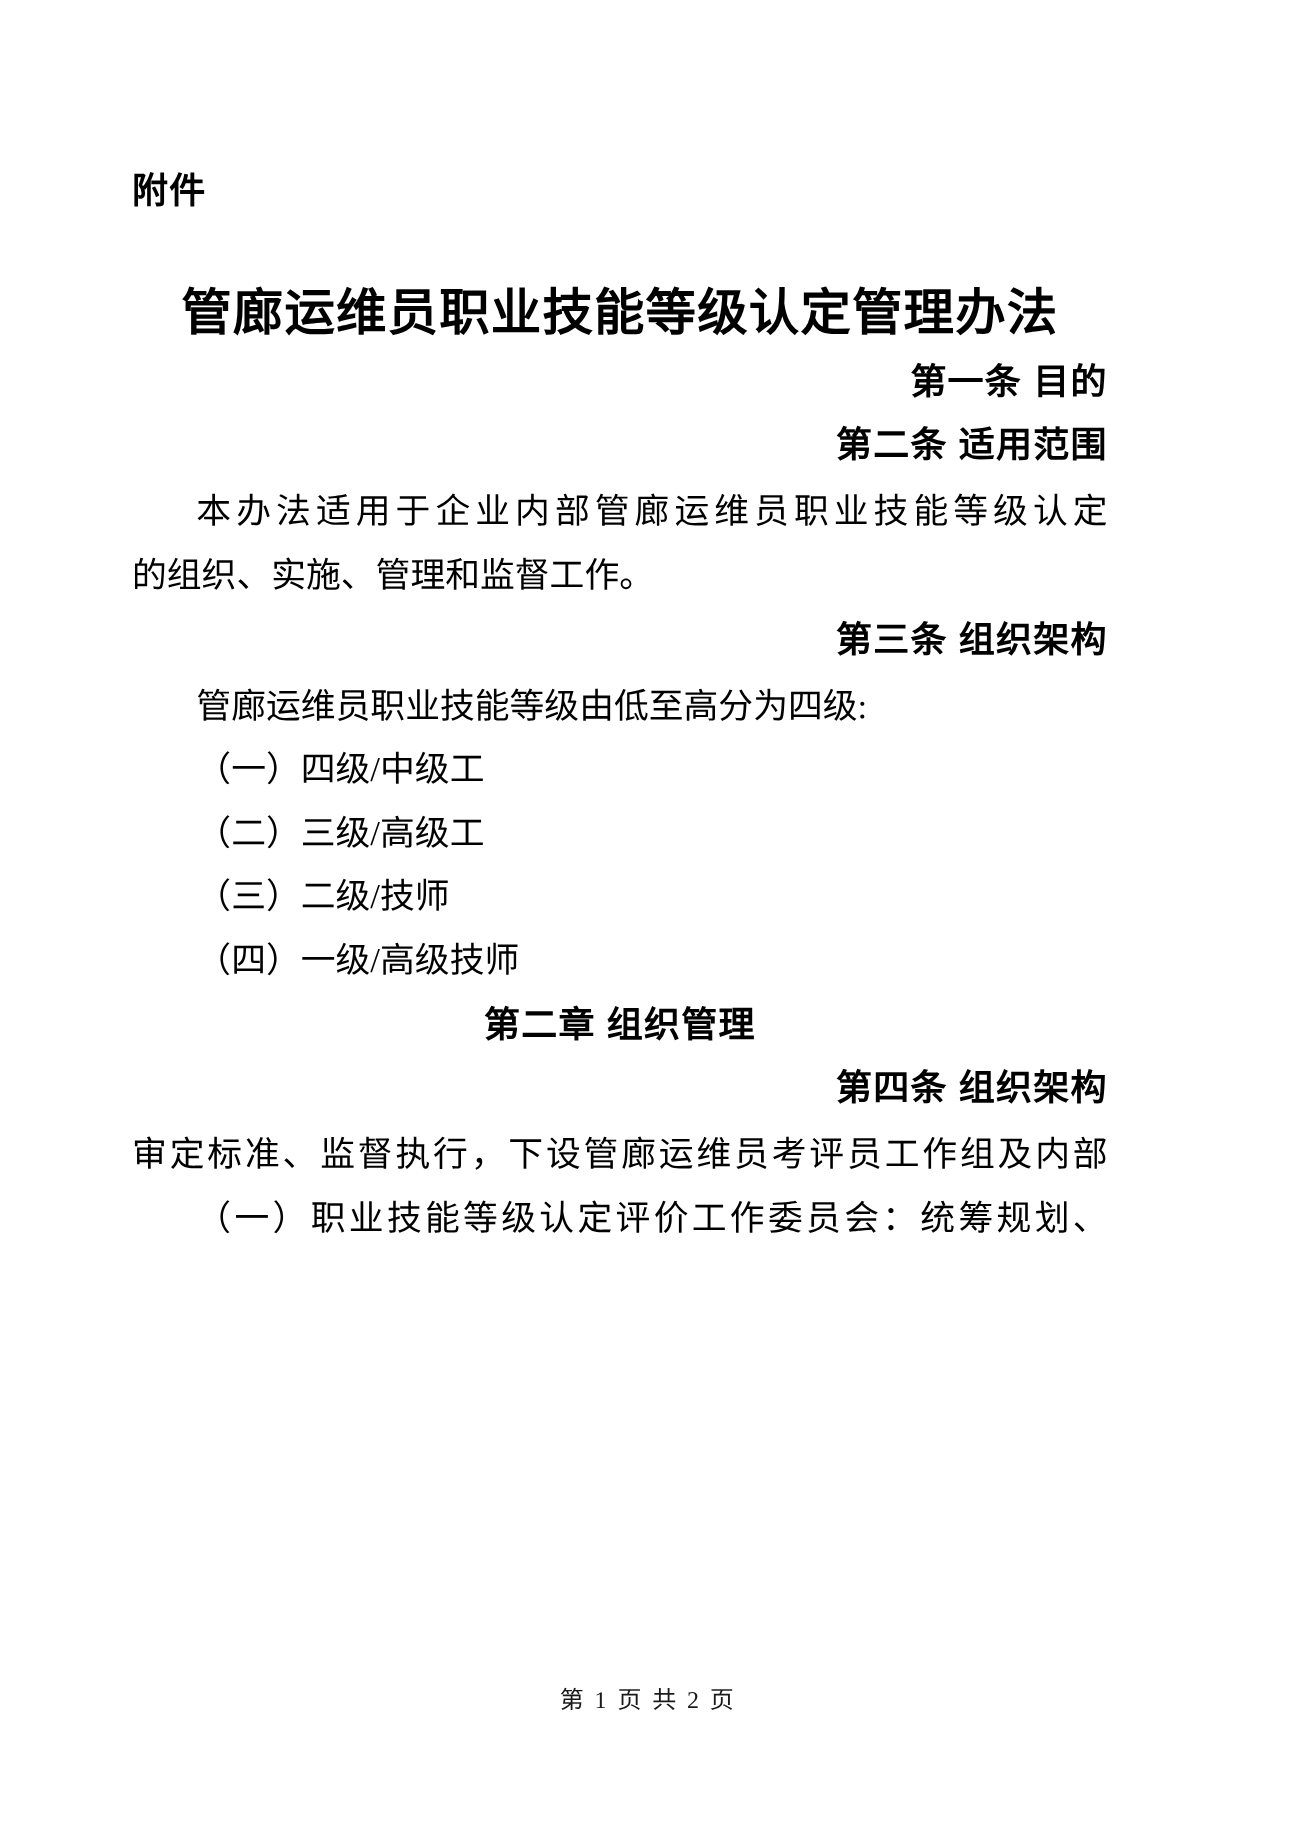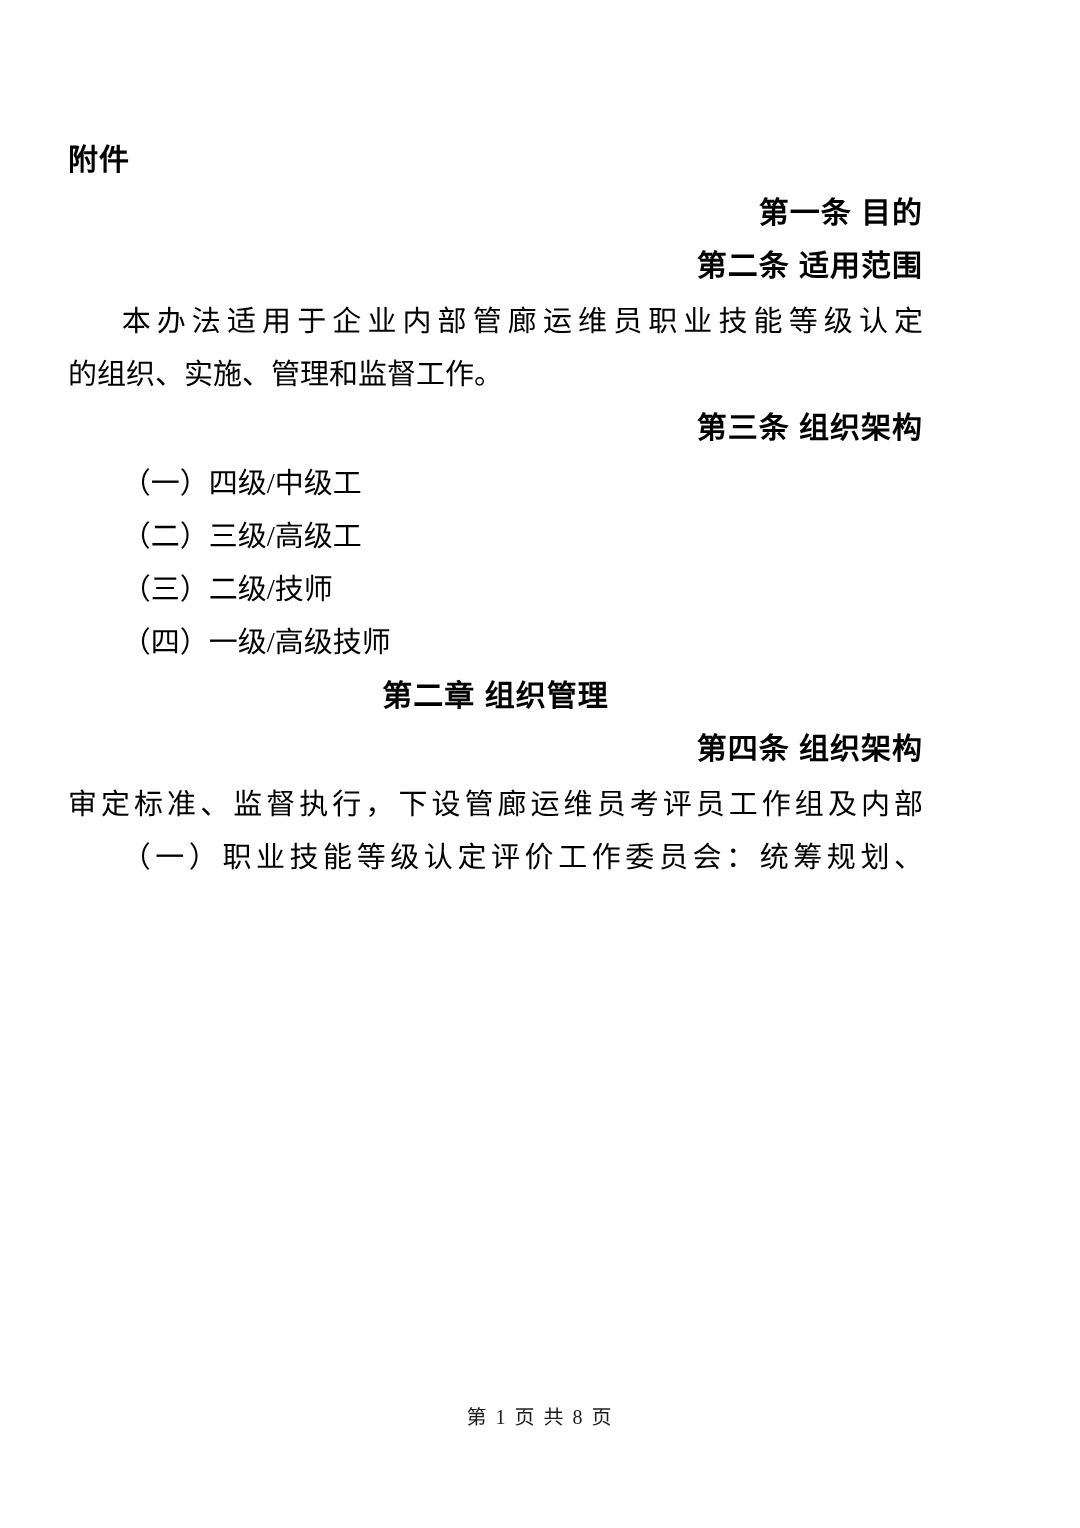--- a/index.html
+++ b/index.html
@@ -10,21 +10,21 @@
   .page {
     position: relative;
     width: 1080px;
     height: 1528px;
     background: #ffffff;
     color: #000000;
     overflow: hidden;
   }
   .content {
     box-sizing: border-box;
-    padding: 133px 157px 0 68px;
+    padding: 133px 157px 0 110px;
   }
   
   .hei {
     font-family: "Liberation Sans", "DejaVu Sans", sans-serif;
   }
   .attachment {
     font-size: 30px;
     line-height: 53px;
     font-weight: 600;
     letter-spacing: 1px;
@@ -90,46 +90,48 @@
   }
 </style>
 </head>
 <body>
 
 <div class="page">
   <div class="content">
 
     <div class="attachment hei">附件</div>
 
+    <div class="doc-title">管廊运维员职业技能等级认定管理办法</div>
 
 
     <div class="article-heading hei">第一条 目的</div>
 
 
     <div class="article-heading hei">第二条 适用范围</div>
 
     <div class="para">
       <div class="line ind full">本办法适用于企业内部管廊运维员职业技能等级认定</div>
       <div class="line">的组织、实施、管理和监督工作。</div>
     </div>
 
     <div class="article-heading hei">第三条 组织架构</div>
 
     <div class="para">
+      <div class="line ind">管廊运维员职业技能等级由低至高分为四级:</div>
       <div class="line ind">（一）四级/中级工</div>
       <div class="line ind">（二）三级/高级工</div>
       <div class="line ind">（三）二级/技师</div>
       <div class="line ind">（四）一级/高级技师</div>
     </div>
 
     <div class="chapter hei">第二章 组织管理</div>
 
     <div class="article-heading hei">第四条 组织架构</div>
 
     <div class="para">
       <div class="line full">审定标准、监督执行，下设管廊运维员考评员工作组及内部</div>
       <div class="line ind full">（一）职业技能等级认定评价工作委员会：统筹规划、</div>
     </div>
 
   </div>
 
-  <div class="footer">第 1 页 共 8 页</div>
+  <div class="footer">第 1 页 共 2 页</div>
 </div>
 
 </body></html>

